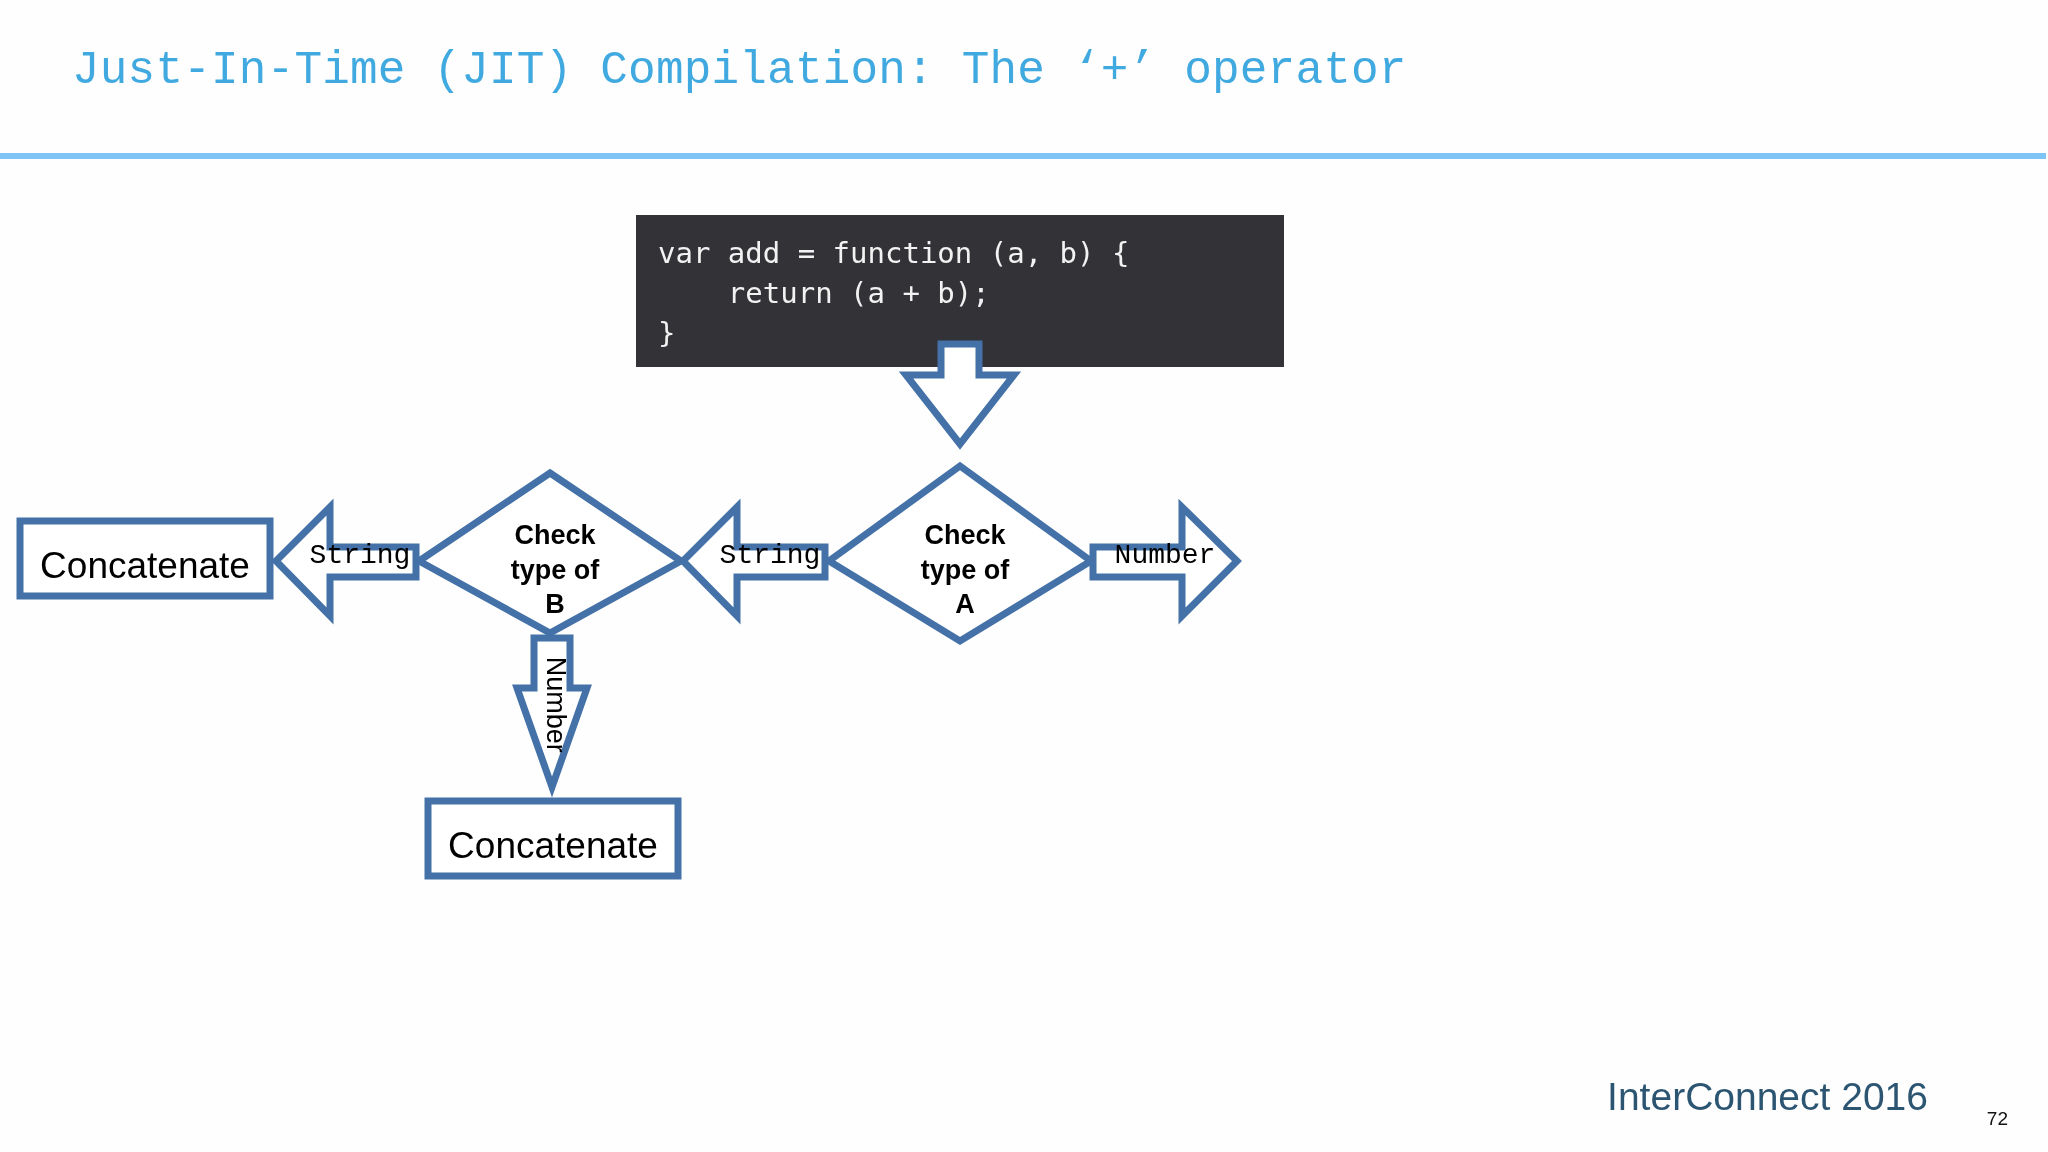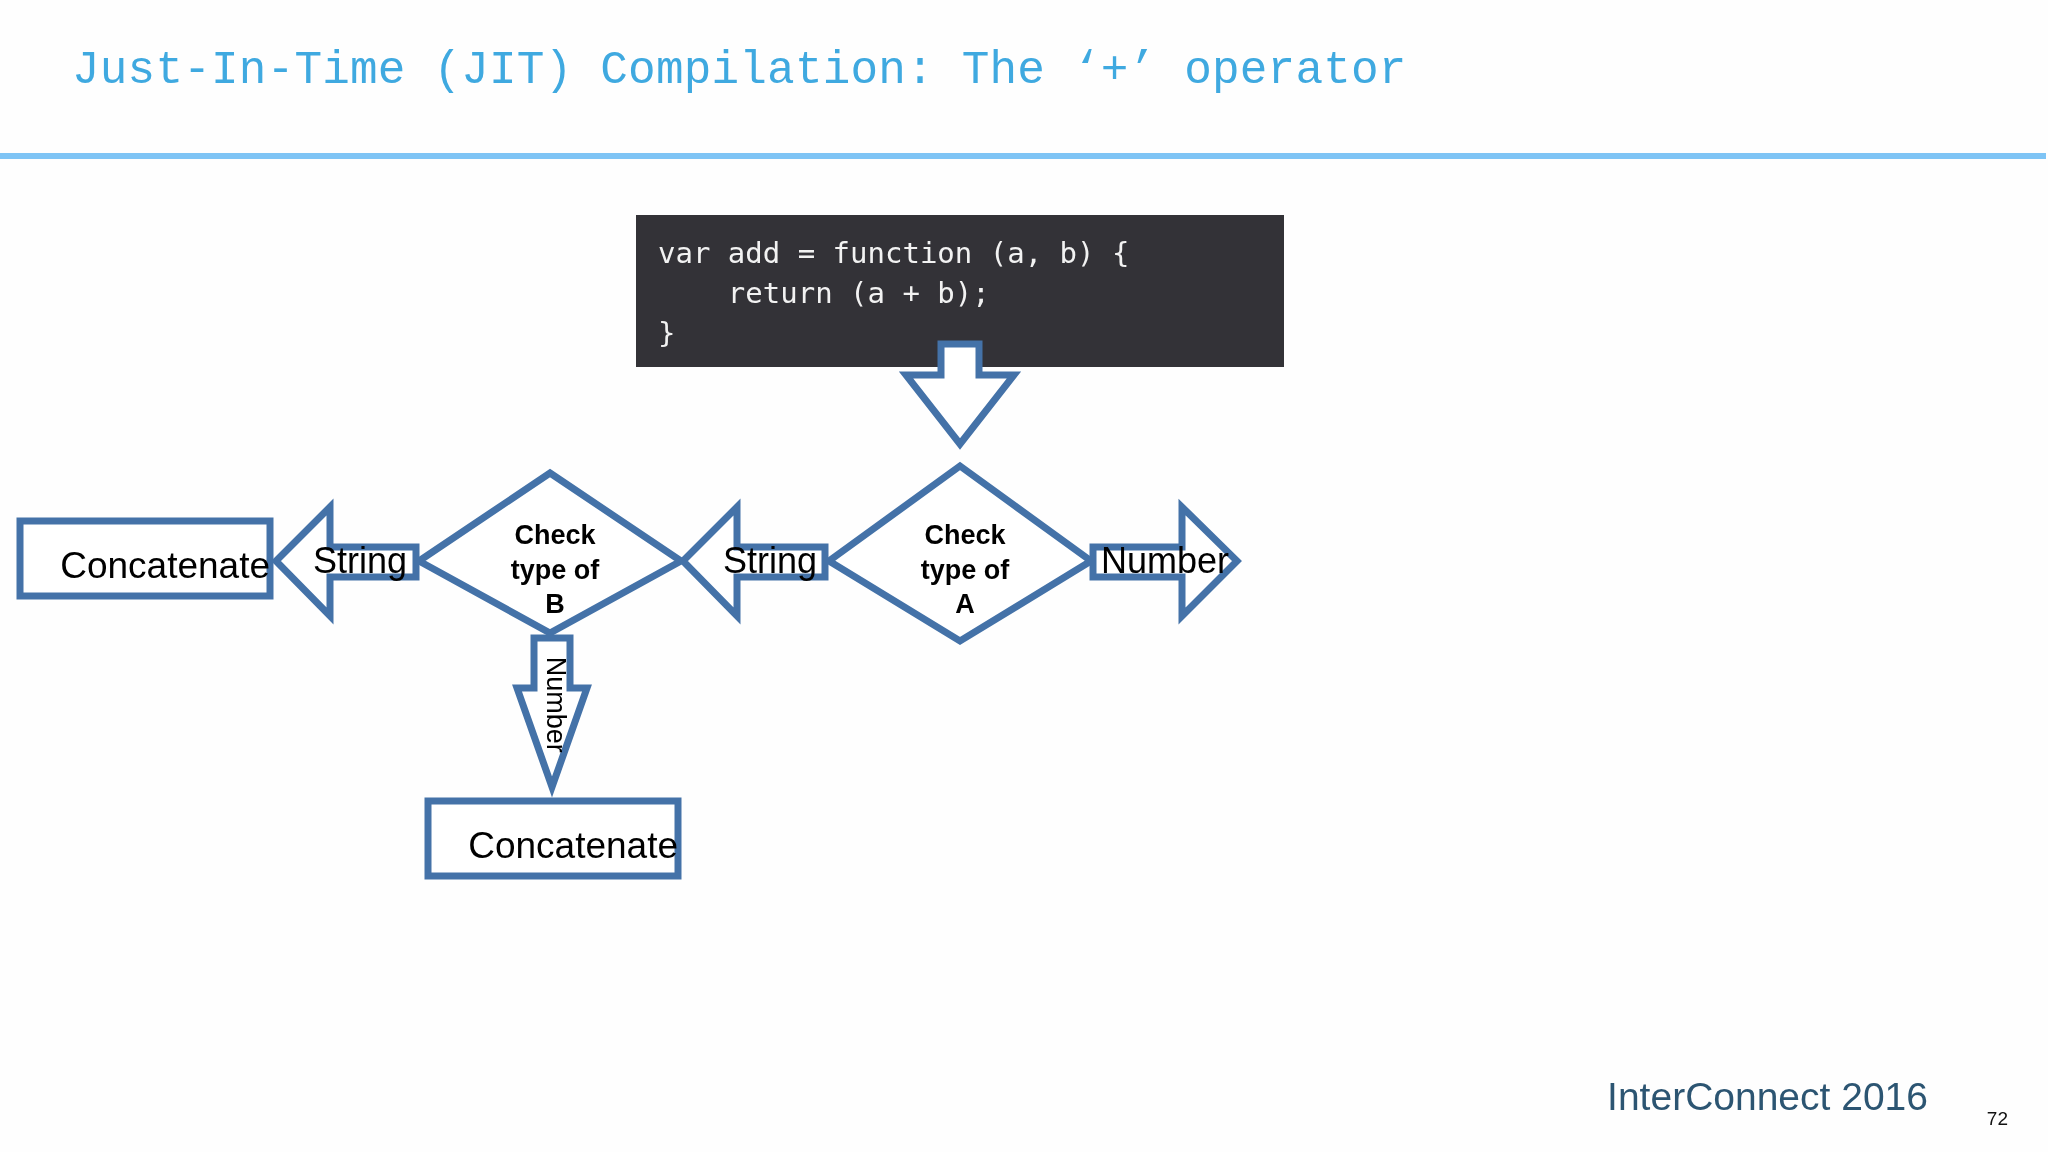--- a/index.html
+++ b/index.html
@@ -74,30 +74,30 @@
     position: absolute;
     color: #000000;
     font-family: "Liberation Sans", sans-serif;
     text-align: center;
     white-space: pre;
   }
 
   .box-label {
     font-size: 37px;
     line-height: 1.1;
-    text-align: right;
   }
   .diamond-label {
     font-size: 27px;
     line-height: 1.28;
     font-weight: bold;
   }
   .arrow-label {
-    font-size: 36px;
+    font-size: 28px;
     line-height: 1.1;
+    font-family: Liberation Mono, monospace;
   }
   .arrow-label-vertical {
     font-size: 27px;
     line-height: 1.1;
     transform: rotate(90deg);
     transform-origin: center center;
   }
 
   
   #label-concat-left   { left: 20px;  top: 546px; width: 250px; }

